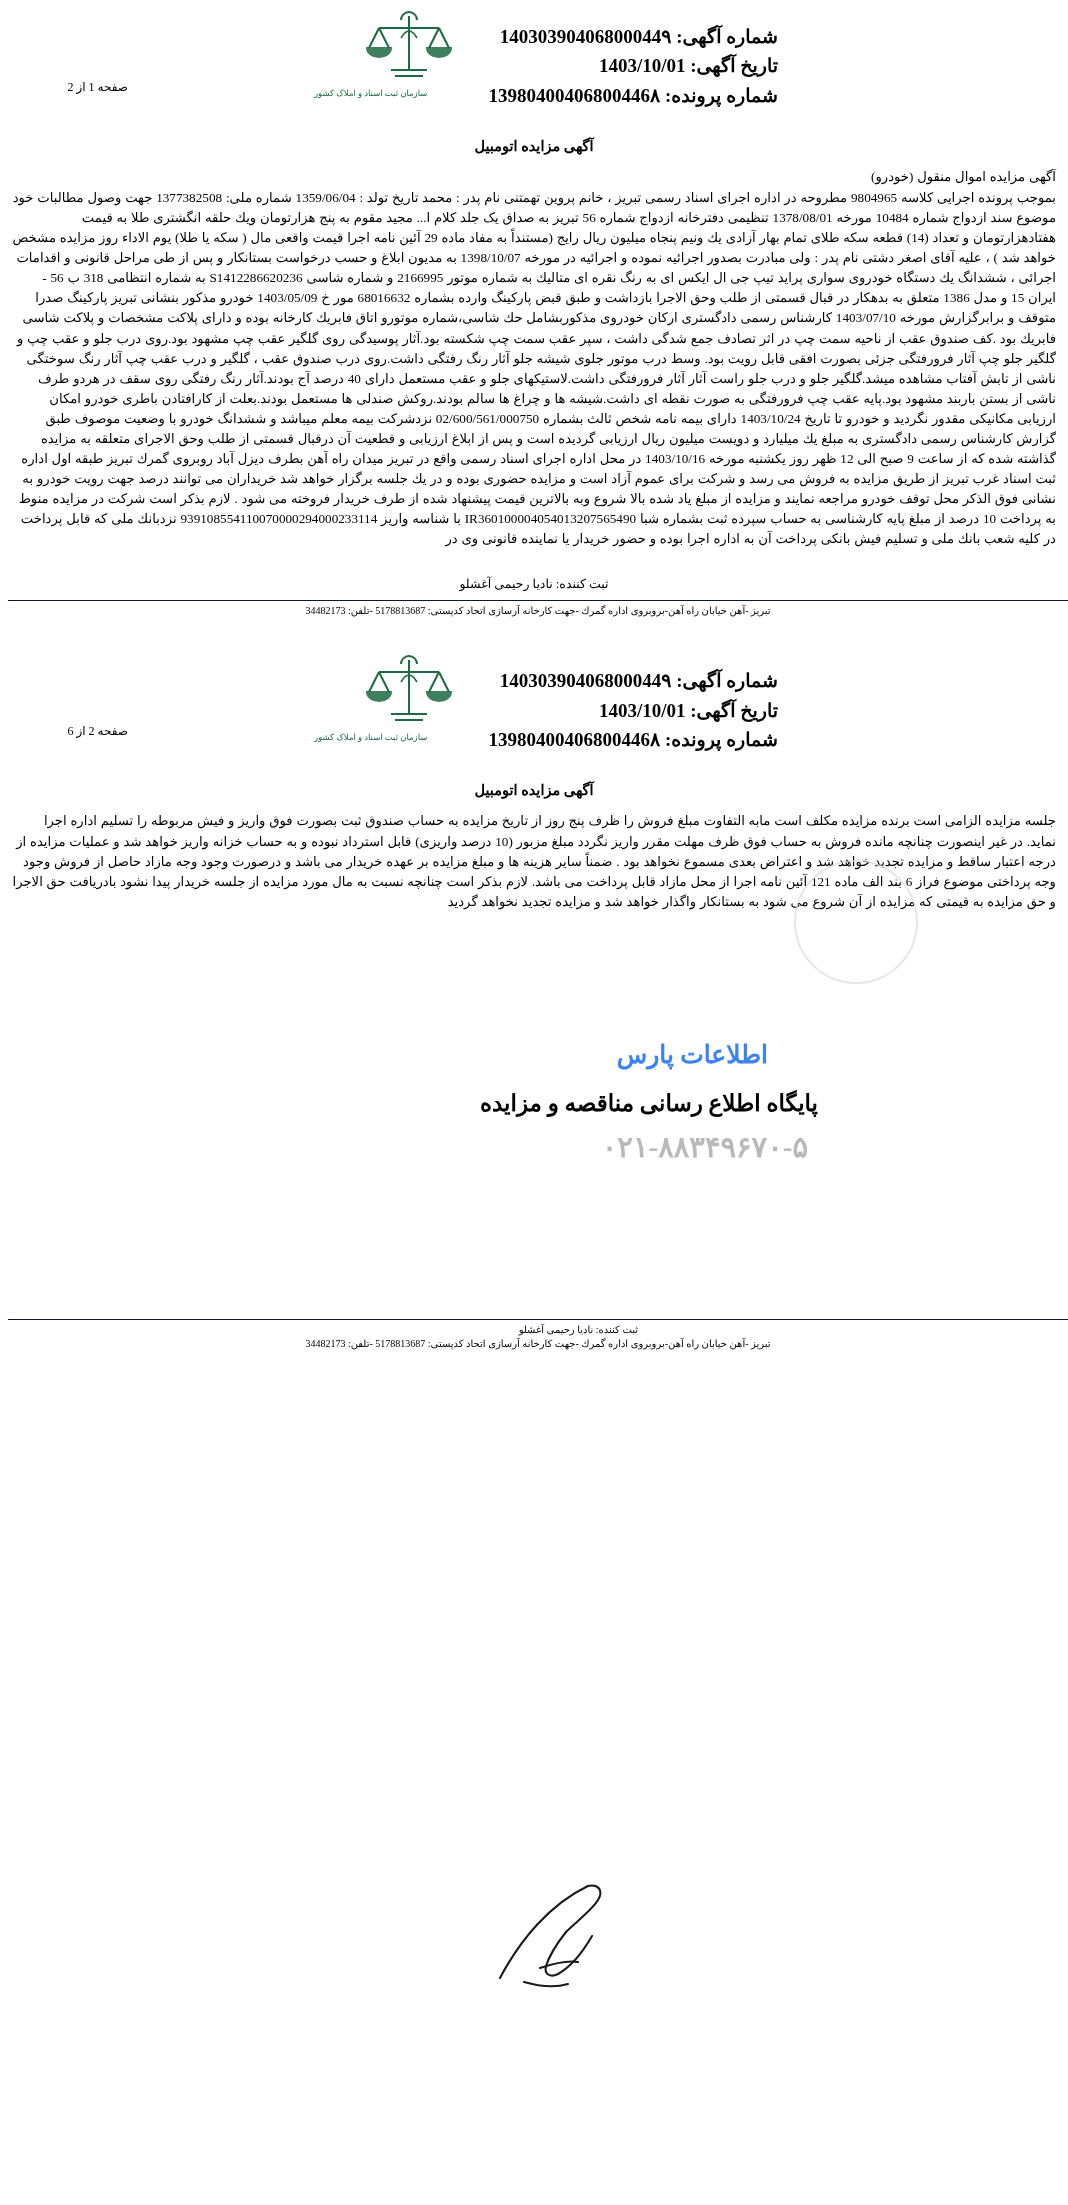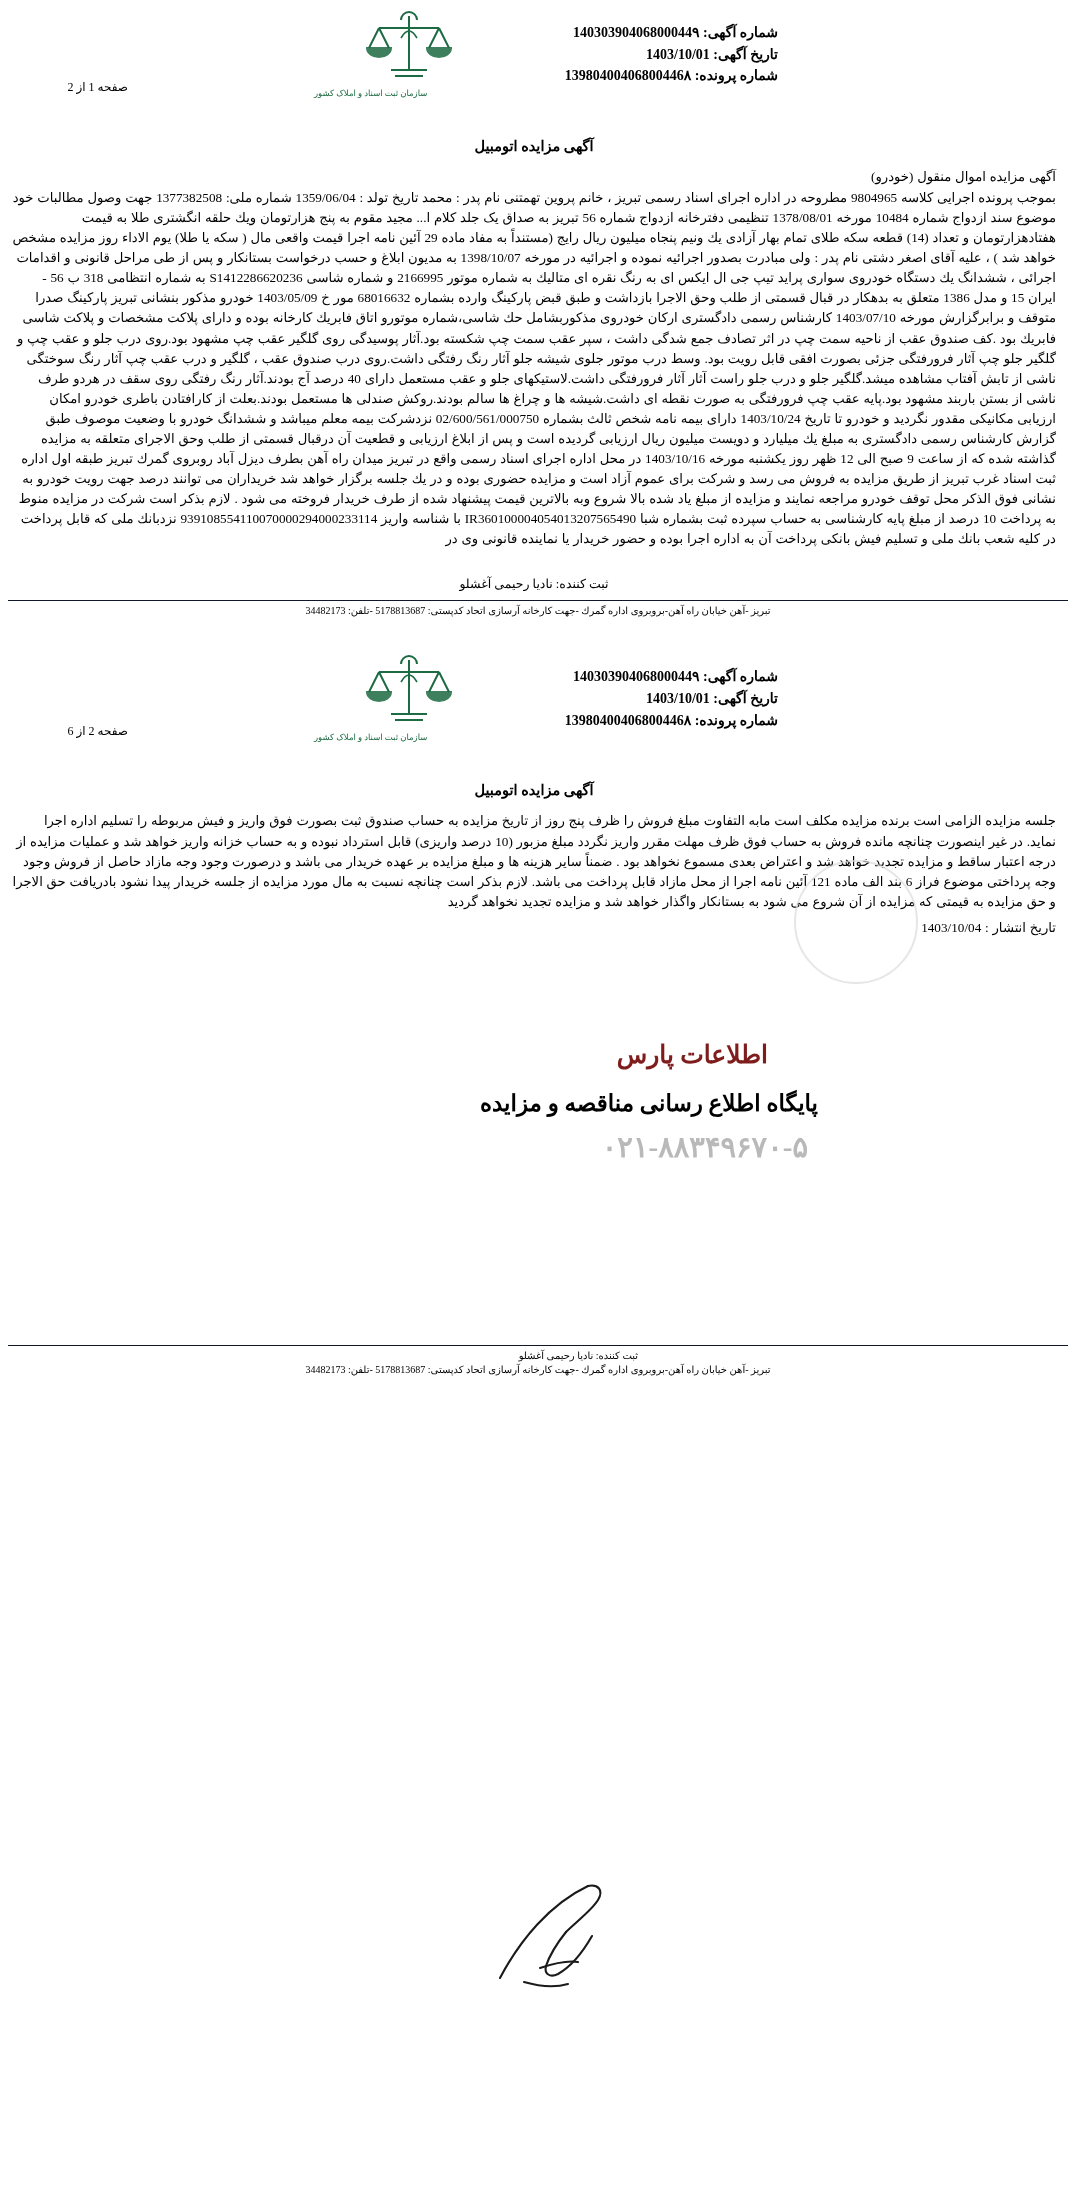--- a/index.html
+++ b/index.html
@@ -27,21 +27,21 @@
   }
   .header-row {
     position: relative;
     height: 120px;
   }
   .meta-box {
     position: absolute;
     top: 22px;
     right: 290px;
     text-align: right;
-    font-size: 14px;
+    font-size: 19px;
     line-height: 1.55;
     font-weight: bold;
     direction: rtl;
   }
   .meta-line {
     white-space: nowrap;
   }
   .meta-line .num {
     font-family: "Liberation Serif", serif;
     unicode-bidi: embed;
@@ -142,21 +142,21 @@
     font-weight: bold;
     color: #c9c9c9;
     font-family: "Liberation Serif", serif;
     letter-spacing: 1px;
     opacity: 0.85;
   }
   .wm-fa1 {
     top: 1040px;
     right: 300px;
     font-size: 25px;
-    color: #7f1d1d;
+    color: #3b82f6;
     direction: rtl;
     font-weight: bold;
   }
   .wm-fa2 {
     top: 1090px;
     right: 250px;
     font-size: 23px;
     color: #000000;
     direction: rtl;
     font-weight: bold;
@@ -290,24 +290,20 @@
         </div>
       </div>
 
       <div class="page-no">صفحه 2 از 6</div>
     </div>
 
     <div class="doc-title">آگهی مزایده اتومبیل</div>
 
     <div class="body-text">
       <p>جلسه مزایده الزامی است برنده مزایده مکلف است مابه التفاوت مبلغ فروش را ظرف پنج روز از تاریخ مزایده به حساب صندوق ثبت بصورت فوق واریز و فیش مربوطه را تسلیم اداره اجرا نماید. در غیر اینصورت چنانچه مانده فروش به حساب فوق ظرف مهلت مقرر واریز نگردد مبلغ مزبور (10 درصد واریزی) قابل استرداد نبوده و به حساب خزانه واریز خواهد شد و عملیات مزایده از درجه اعتبار ساقط و مزایده تجدید خواهد شد و اعتراض بعدی مسموع نخواهد بود . ضمناً سایر هزینه ها و مبلغ مزایده بر عهده خریدار می باشد و درصورت وجود وجه مازاد حاصل از فروش وجود وجه پرداختی موضوع فراز 6 بند الف ماده 121 آئین نامه اجرا از محل مازاد قابل پرداخت می باشد. لازم بذکر است چنانچه نسبت به مال مورد مزایده از جلسه خریدار پیدا نشود بادریافت حق الاجرا و حق مزایده به قیمتی که مزایده از آن شروع می شود به بستانکار واگذار خواهد شد و مزایده تجدید نخواهد گردید</p>
-      <p style="margin-top:6px;">
-        <span>تاریخ انتشار :</span>
-        <span>1403/10/04</span>
-      </p>
     </div>
 
     <div class="spacer-big"></div>
     <div class="spacer-big"></div>
     <div class="spacer-big"></div>
     <div style="height:70px;"></div>
 
     <div class="footer">
       <div class="f-right">
         <span>ثبت کننده:</span>

